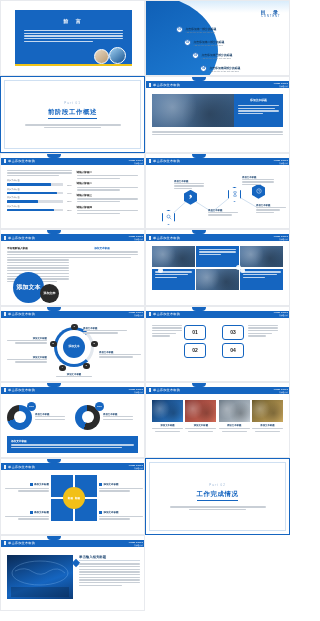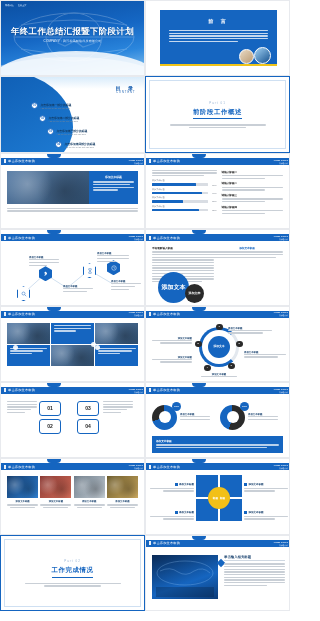--- a/index.html
+++ b/index.html
@@ -141,38 +141,20 @@
   .s20 .img{position:absolute;left:0;top:5px;width:66px;height:44px}
   .s20 .R{position:absolute;left:72px;top:5px;width:61px}
   .s20 .dia{position:absolute;left:66px;top:10px;width:6px;height:6px;background:#1565c0;transform:rotate(45deg)}
   .s20 h3{font-size:3.4px;color:#17406d;font-weight:700;border-bottom:.6px solid #cfd8e2;padding-bottom:1.5px;margin-bottom:2px}
 </style>
 </head>
 <body>
 
 <div class="deck">
 
-  <div class="slide cover">
-    <svg class="globe" viewBox="0 0 130 52">
-      <ellipse cx="65" cy="26" rx="60" ry="24" fill="none" stroke="#ffffff" stroke-width="1"></ellipse>
-      <ellipse cx="65" cy="26" rx="28" ry="24" fill="none" stroke="#ffffff" stroke-width="1"></ellipse>
-      <line x1="5" y1="26" x2="125" y2="26" stroke="#ffffff" stroke-width="1"></line>
-      <path d="M12 14 Q65 4 118 14" fill="none" stroke="#ffffff" stroke-width="1"></path>
-      <path d="M12 38 Q65 48 118 38" fill="none" stroke="#ffffff" stroke-width="1"></path>
-      <path d="M30 18 l8 4 6 -3 9 6 -4 7 7 3 10 -5 8 6 12 -4" fill="none" stroke="#ffffff" stroke-width="1.2" opacity=".8"></path>
-    </svg>
-    <div class="topbar">
-      <span>网易科技</span>
-      <span>觅狐主页</span>
-    </div>
-    <h1>年终工作总结汇报暨下阶段计划</h1>
-    <div class="comp">COMPANY：武汉神鸟网络科技有限公司</div>
-    <div class="wave2"></div>
-    <div class="wave"></div>
-  </div>
 
   <div class="slide pref">
     <div class="card">
       <h2>前 言</h2>
       <div class="p">
         <i class="ln w100"></i>
           <i class="ln w100"></i>
           <i class="ln w100"></i>
         <i class="ln w100"></i>
           <i class="ln w70"></i>

